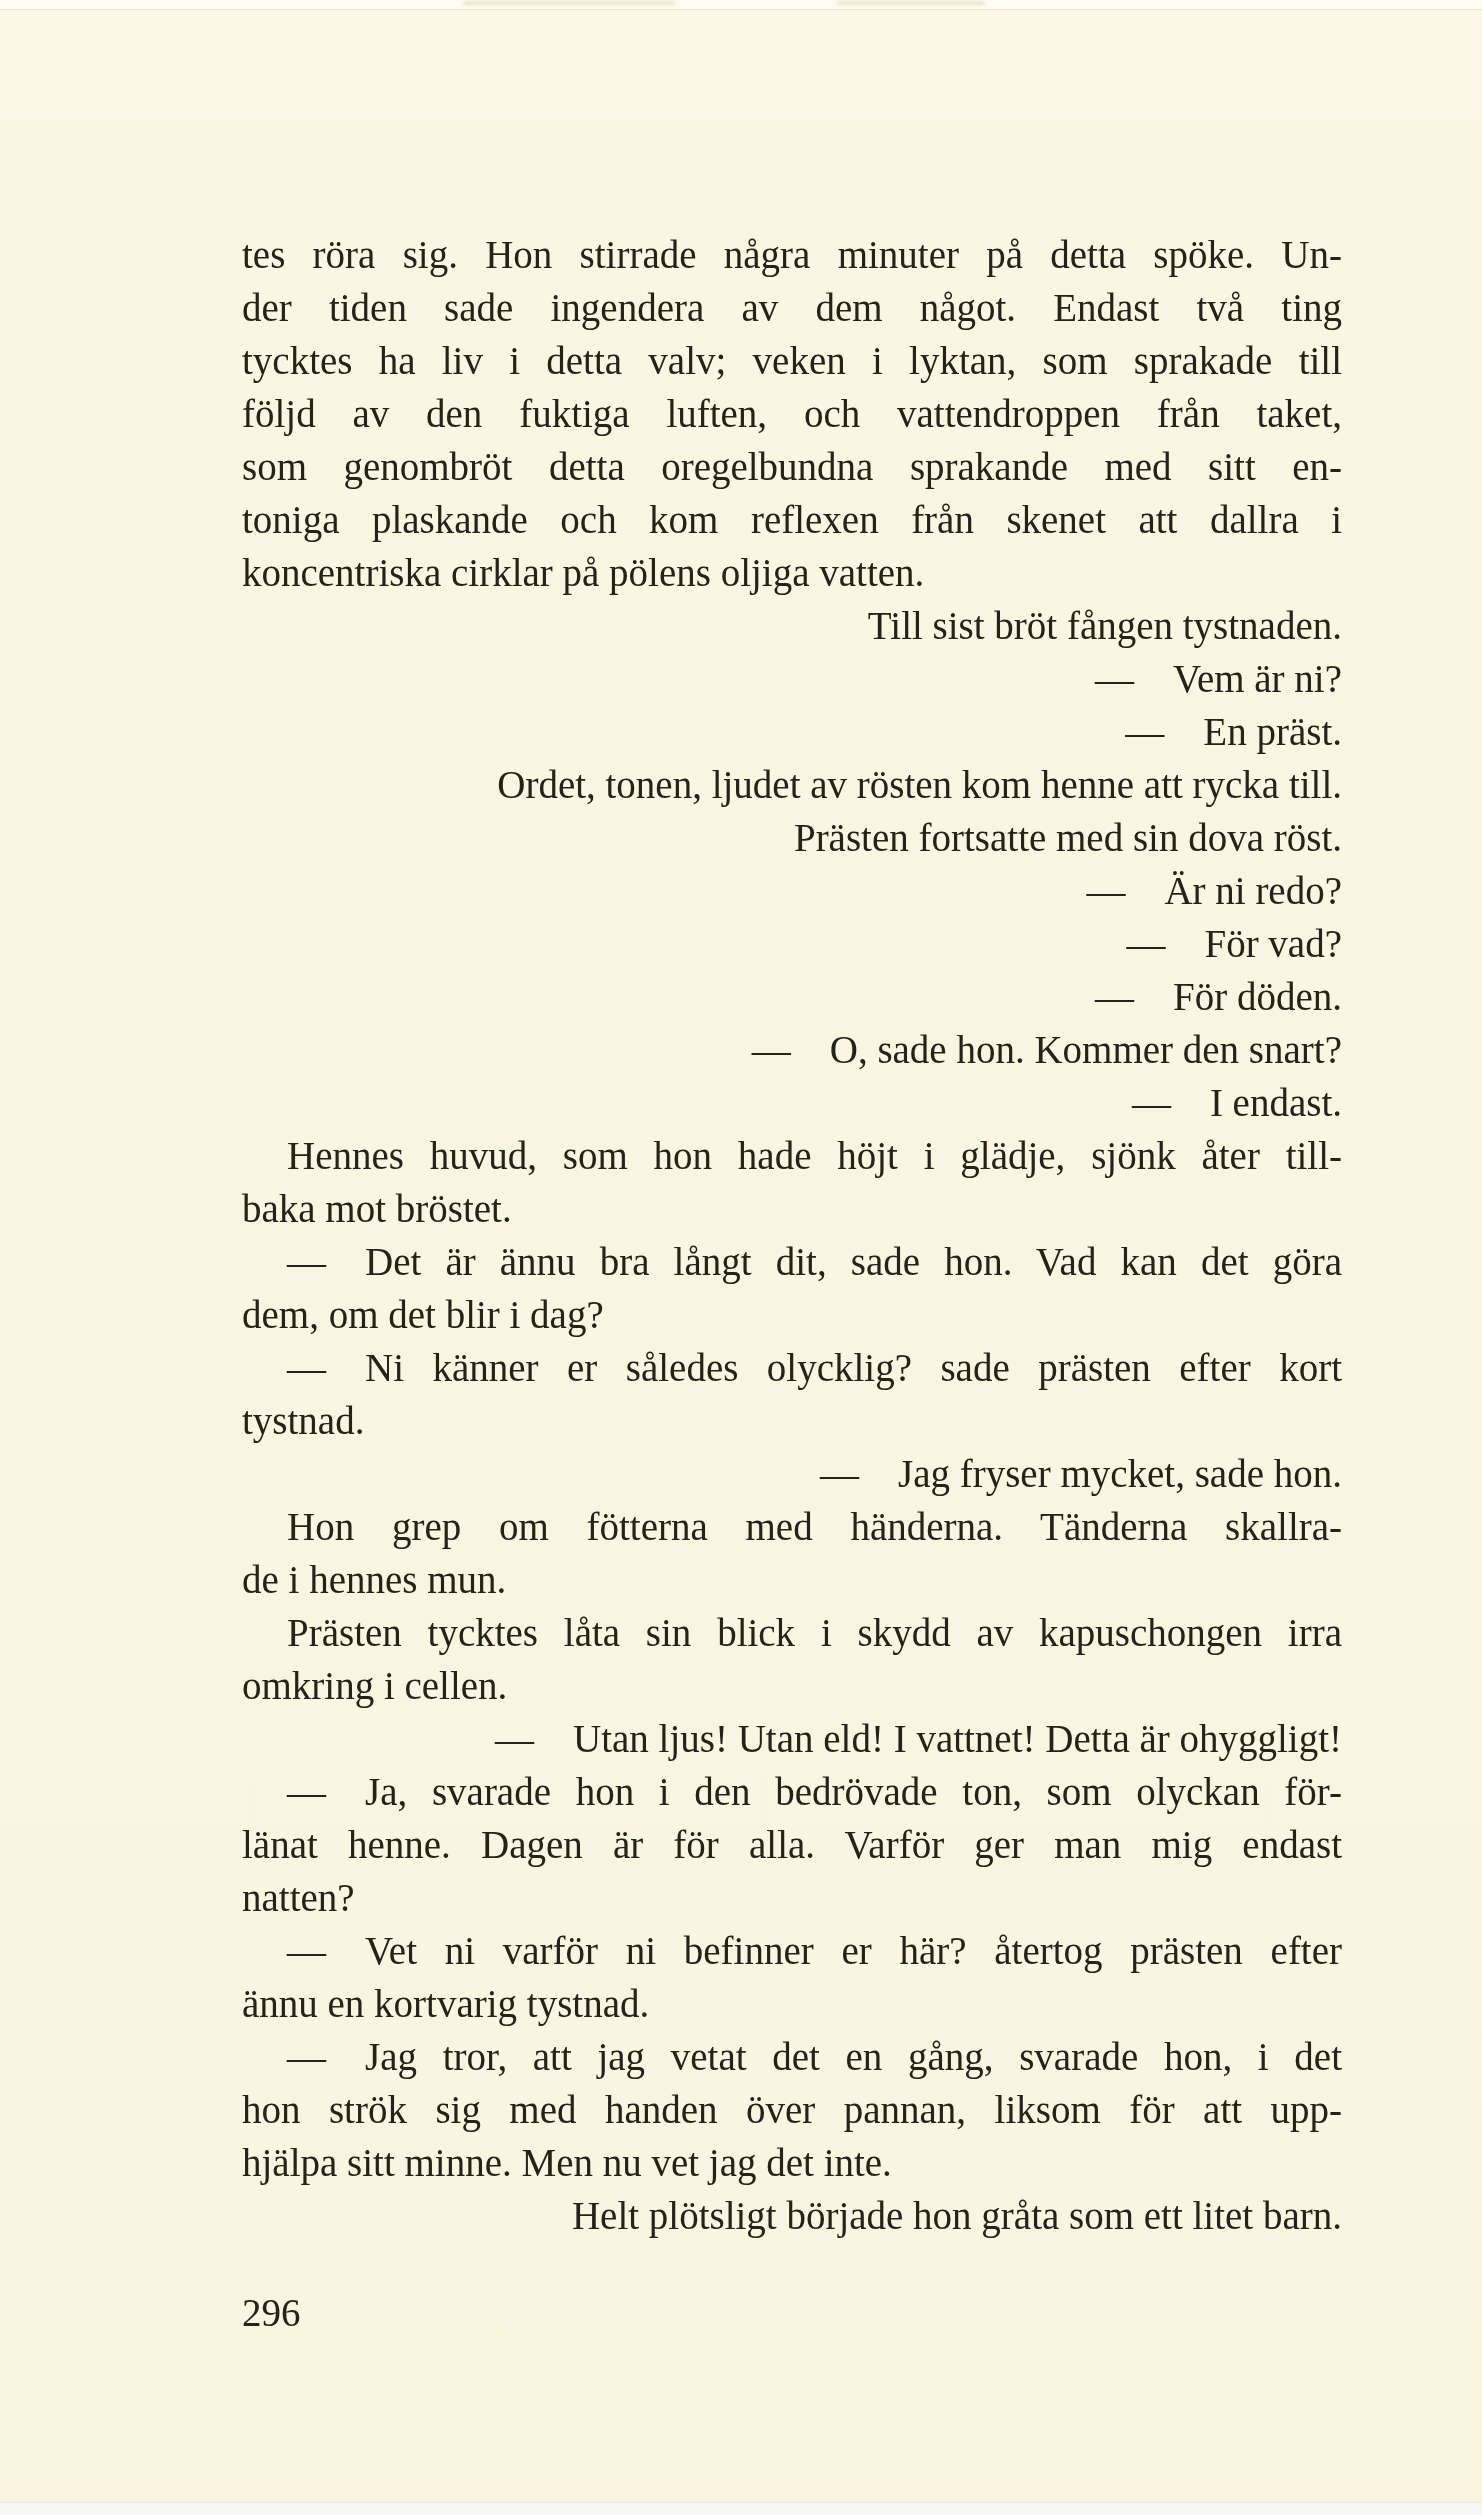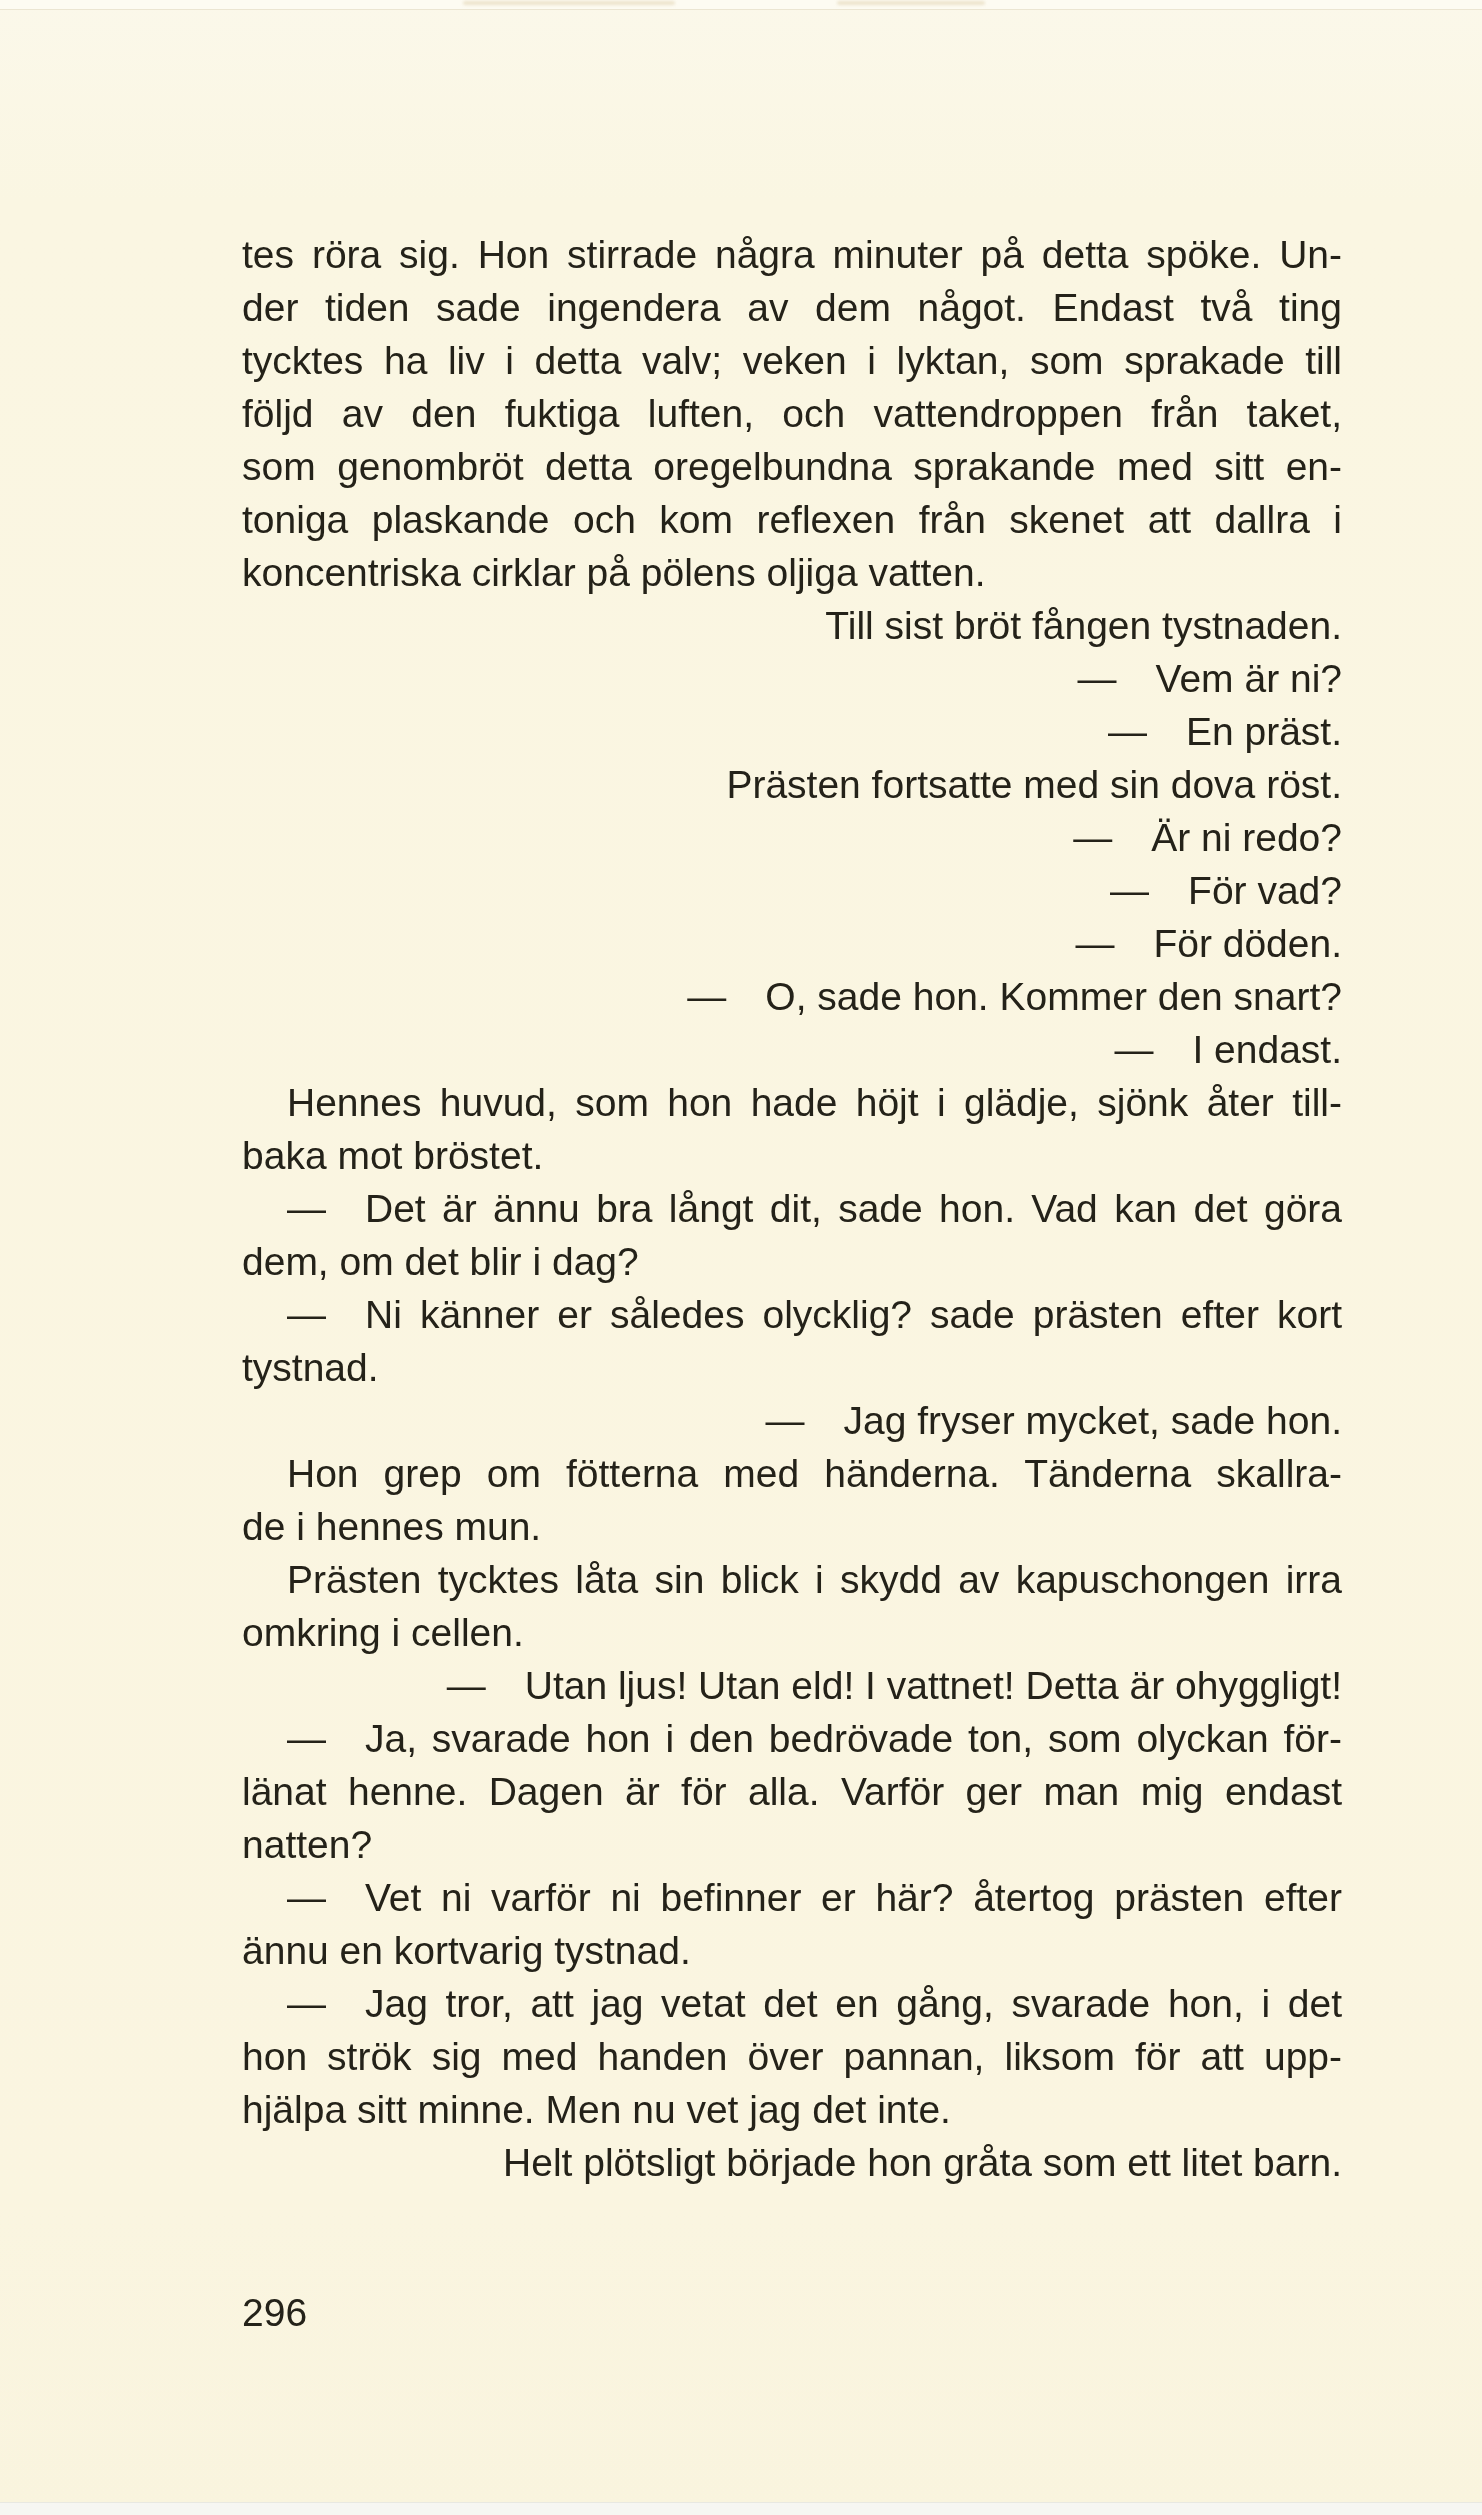--- a/index.html
+++ b/index.html
@@ -6,21 +6,21 @@
     --paper:#faf6e2;
     --ink:#242219;
     --edge-top:#fdfbf2;
     --edge-bottom:#f6f6f2;
   }
   html,body{margin:0;padding:0;background:#e9e6da;}
   .page{
     position:relative;
     width:1483px;height:2516px;
     background:linear-gradient(180deg,#fbf8ea 0%,var(--paper) 8%,#faf5e0 88%,#f9f4de 100%);
-    font-family:Liberation Sans, sans-serif;
+    font-family:Liberation Serif, serif;
     color:var(--ink);
     overflow:hidden;
   }
   .edge-top{
     position:absolute;top:0;left:0;width:100%;height:8.9px;
     background:var(--edge-top);
     border-bottom:1px solid rgba(195,180,135,.30);
   }
   .smudge{
     position:absolute;
@@ -61,20 +61,21 @@
   <div class="line just">tes röra sig. Hon stirrade några minuter på detta spöke. Un-</div>
       <div class="line just">der tiden sade ingendera av dem något. Endast två ting</div>
       <div class="line just">tycktes ha liv i detta valv; veken i lyktan, som sprakade till</div>
       <div class="line just">följd av den fuktiga luften, och vattendroppen från taket,</div>
       <div class="line just">som genombröt detta oregelbundna sprakande med sitt en-</div>
       <div class="line just">toniga plaskande och kom reflexen från skenet att dallra i</div>
       <div class="line">koncentriska cirklar på pölens oljiga vatten.</div>
       <div class="line ind">Till sist bröt fången tystnaden.</div>
       <div class="line ind">— Vem är ni?</div>
       <div class="line ind">— En präst.</div>
+      <div class="line ind">Ordet, tonen, ljudet av rösten kom henne att rycka till.</div>
       <div class="line ind">Prästen fortsatte med sin dova röst.</div>
       <div class="line ind">— Är ni redo?</div>
       <div class="line ind">— För vad?</div>
       <div class="line ind">— För döden.</div>
       <div class="line ind">— O, sade hon. Kommer den snart?</div>
       <div class="line ind">— I endast.</div>
       <div class="line just ind">Hennes huvud, som hon hade höjt i glädje, sjönk åter till-</div>
       <div class="line">baka mot bröstet.</div>
       <div class="line just ind">— Det är ännu bra långt dit, sade hon. Vad kan det göra</div>
       <div class="line">dem, om det blir i dag?</div>

